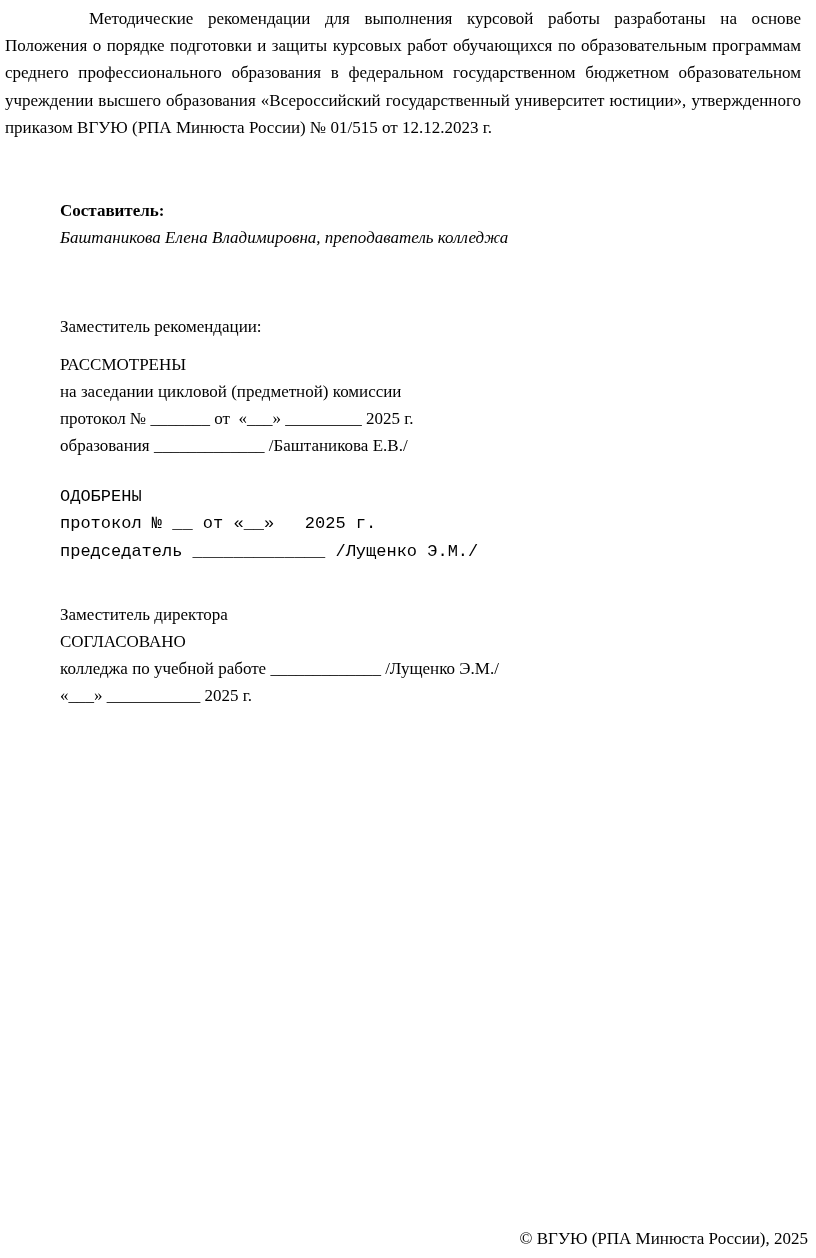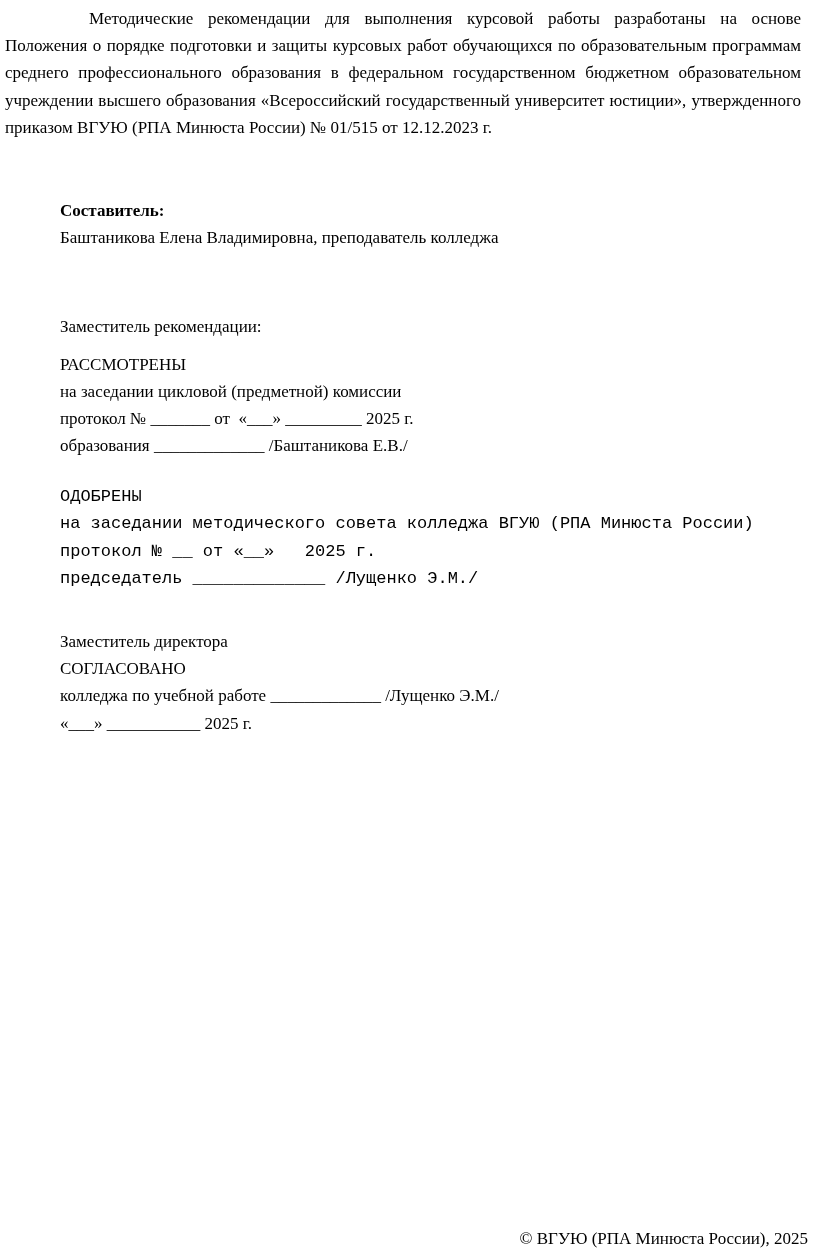--- a/index.html
+++ b/index.html
@@ -19,21 +19,21 @@
     margin: 0;
     padding: 5px 15px 0 5px;
     text-align: justify;
     text-indent: 84px;
   }
   .content {
     padding-left: 60px;
   }
   .author-block { margin-top: 56px; }
   .author-label { font-weight: bold; }
-  .author-name { }
+  .author-name { font-style: italic; }
   .rec-label { margin-top: 62px; }
   .doc-block { margin-top: 0; }
   .block-reviewed { margin-top: 10px; }
   .block-approved { margin-top: 24px; font-family: Liberation Mono, monospace; }
   .block-agreed  { margin-top: 36px; }
   .doc-line { white-space: pre-wrap; }
   .footer {
     position: absolute;
     right: 8px;
     bottom: 6px;
@@ -58,21 +58,20 @@
 
     <div class="doc-block block-reviewed">
       <div class="doc-line">РАССМОТРЕНЫ</div>
       <div class="doc-line">на заседании цикловой (предметной) комиссии</div>
       <div class="doc-line">протокол № _______ от  «___» _________ 2025 г.</div>
       <div class="doc-line">образования _____________ /Баштаникова Е.В./</div>
     </div>
 
     <div class="doc-block block-approved">
       <div class="doc-line">ОДОБРЕНЫ</div>
-      <div class="doc-line">на заседании методического совета колледжа ВГУЮ (РПА Минюста России)</div>
       <div class="doc-line">протокол № __ от «__»   2025 г.</div>
       <div class="doc-line">председатель _____________ /Лущенко Э.М./</div>
     </div>
 
     <div class="doc-block block-agreed">
       <div class="doc-line">Заместитель директора</div>
       <div class="doc-line">СОГЛАСОВАНО</div>
       <div class="doc-line">колледжа по учебной работе _____________ /Лущенко Э.М./</div>
       <div class="doc-line">«___» ___________ 2025 г.</div>
     </div>

